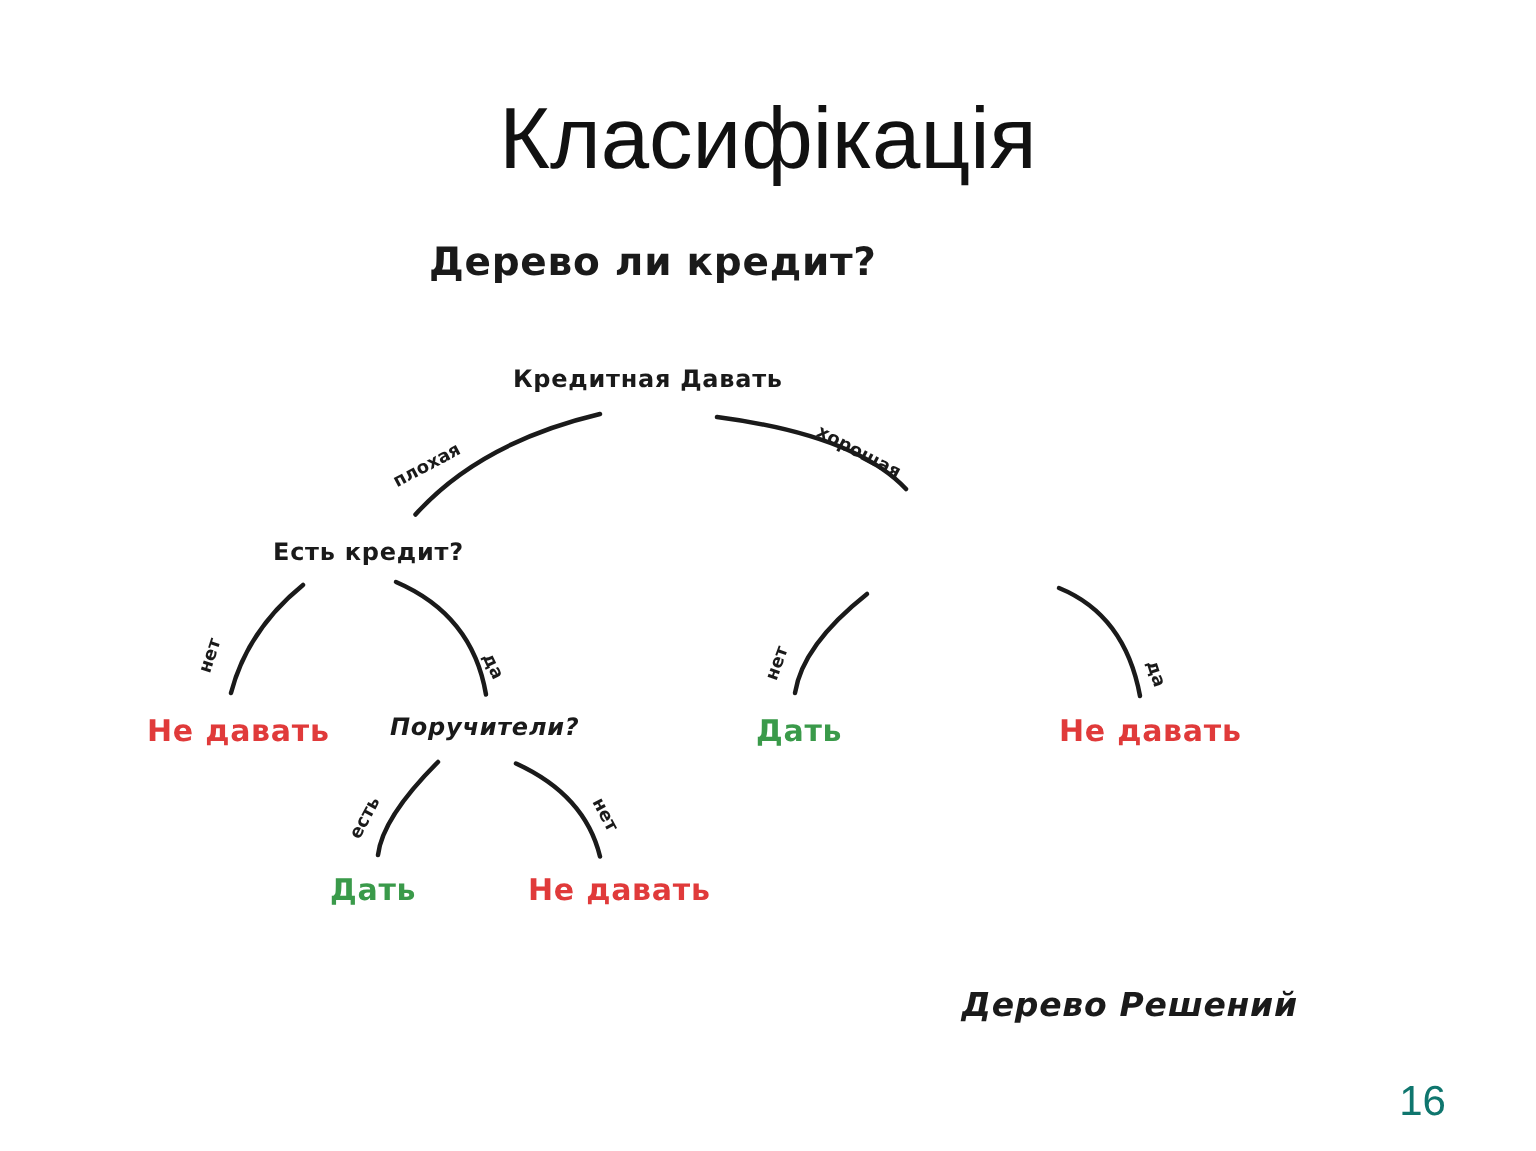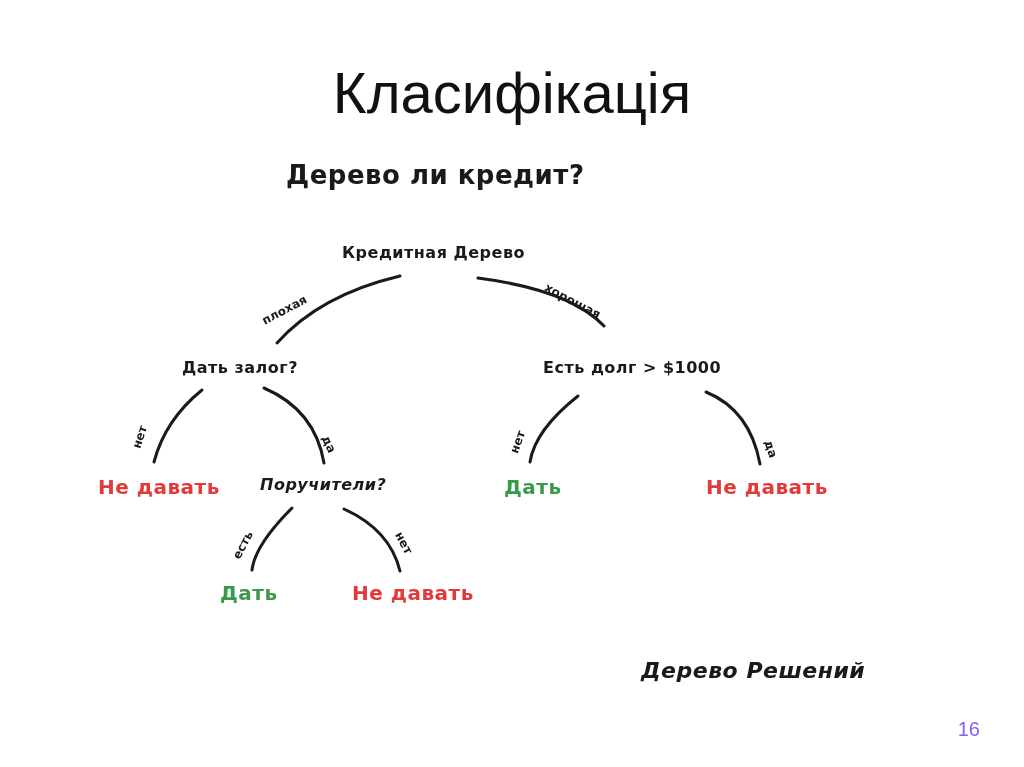--- a/index.html
+++ b/index.html
@@ -4,22 +4,22 @@
   <style>
     html, body { margin: 0; padding: 0; background: #ffffff; }
     body { width: 1024px; height: 767px; position: relative; overflow: hidden; }
     .slide { position: absolute; left: 0; top: 0; width: 1024px; height: 767px; background: #ffffff; }
     .slide-title {
       position: absolute; left: 0; width: 1024px; top: 58px; text-align: center;
       font-family: "Liberation Sans", sans-serif; font-size: 58px; color: #111111;
       line-height: 70px;
     }
     .page-number {
-      position: absolute; right: 44px; top: 718px;
-      font-family: "Liberation Sans", sans-serif; font-size: 20px; color: #8b5cf6;
+      position: absolute; right: 60px; top: 718px;
+      font-family: "Liberation Sans", sans-serif; font-size: 28px; color: #0f766e;
     }
     .tree-svg { position: absolute; left: 0; top: 0; }
     .node {
       position: absolute; font-family: "DejaVu Sans", sans-serif; font-weight: bold;
       white-space: nowrap; color: #1a1a1a; letter-spacing: 0.5px;
     }
     .heading { font-size: 26px; }
     .q { font-size: 16px; }
     .leaf { font-size: 20px; }
     .edge-label {
@@ -51,27 +51,26 @@
       <path d="M 706 392 Q 750 410 760 464"></path>
 
       <path d="M 292 508 Q 255 545 252 570"></path>
 
       <path d="M 344 509 Q 390 530 400 571"></path>
     </g>
   </svg>
 
   <div class="node heading" style="left:286px; top:160px;">Дерево ли кредит?</div>
 
-  <div class="node q" style="left:342px; top:243px;">Кредитная Дерево</div>
+  <div class="node q" style="left:342px; top:243px;">Кредитная Давать</div>
 
   <div class="edge-label" style="left:260px; top:303px; transform: rotate(-28deg);">плохая</div>
   <div class="edge-label" style="left:542px; top:294px; transform: rotate(28deg);">хорошая</div>
 
-  <div class="node q" style="left:182px; top:358px;">Дать залог?</div>
-  <div class="node q" style="left:543px; top:358px;">Есть долг &gt; $1000</div>
+  <div class="node q" style="left:182px; top:358px;">Есть кредит?</div>
 
   <div class="edge-label" style="left:128px; top:430px; transform: rotate(-72deg);">нет</div>
   <div class="edge-label" style="left:320px; top:437px; transform: rotate(65deg);">да</div>
 
   <div class="edge-label" style="left:506px; top:435px; transform: rotate(-70deg);">нет</div>
   <div class="edge-label" style="left:762px; top:442px; transform: rotate(72deg);">да</div>
 
   <div class="node leaf" style="left:98px; top:475px; color:#e03a3a;">Не давать</div>
   <div class="node q" style="left:260px; top:475px;font-style:italic;">Поручители?</div>
   <div class="node leaf" style="left:504px; top:475px; color:#3a9a4a;">Дать</div>

